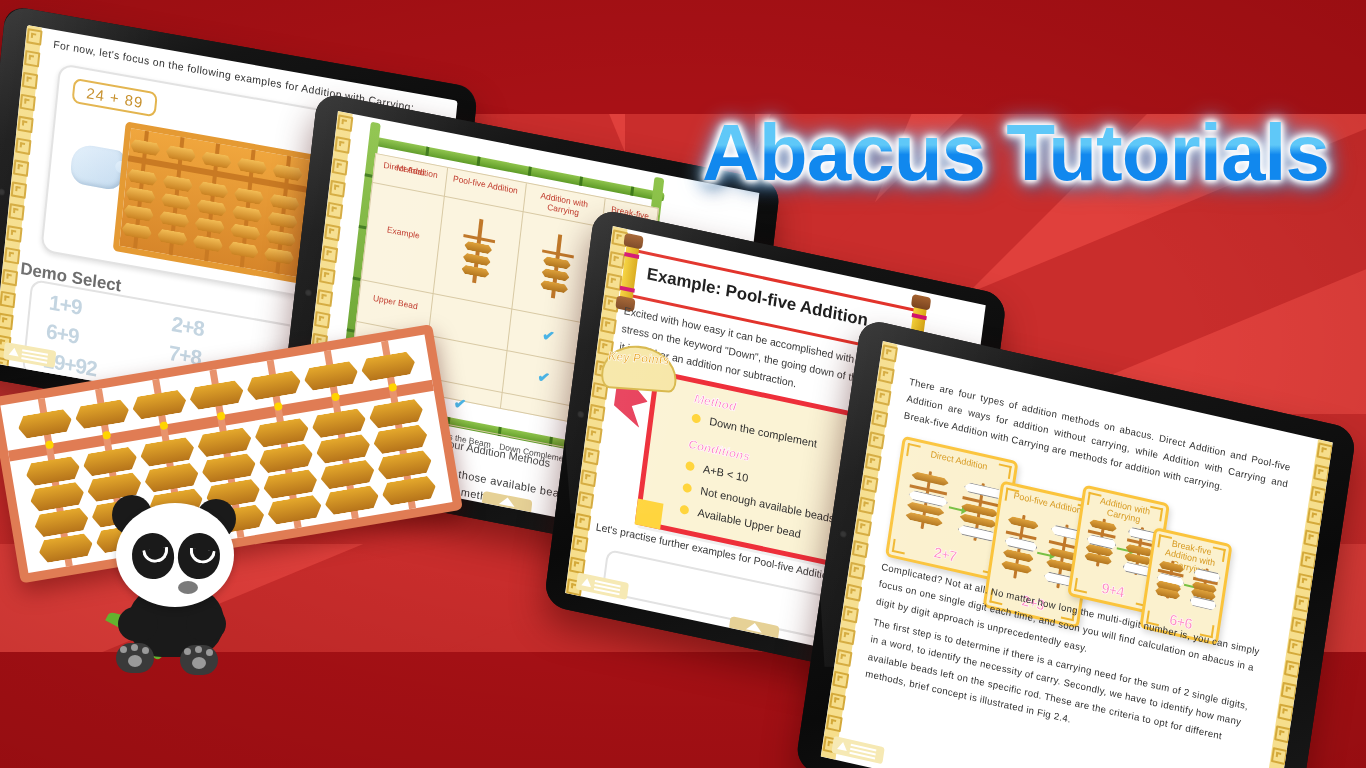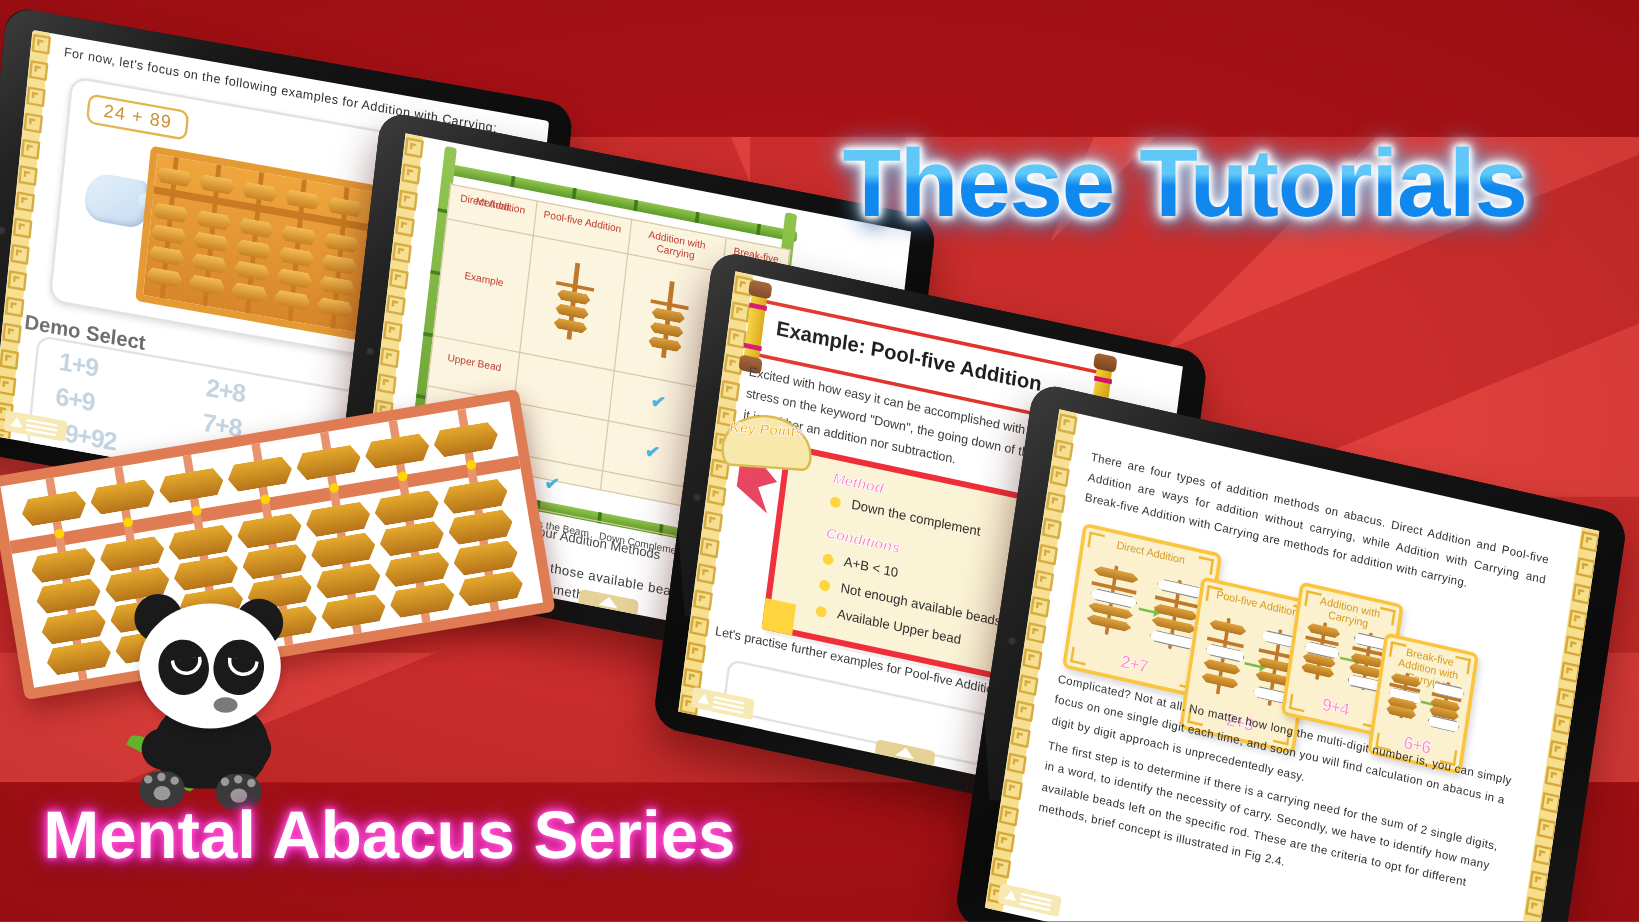--- a/index.html
+++ b/index.html
@@ -732,16 +732,15 @@
       <div class="toe" style="left:26px;top:4px;"></div>
     </div>
     <div class="foot" style="left:80px;top:150px;">
       <div class="pad" style="left:12px;top:12px;"></div>
       <div class="toe" style="left:4px;top:3px;"></div>
       <div class="toe" style="left:15px;top:1px;"></div>
       <div class="toe" style="left:26px;top:4px;"></div>
     </div>
   </div>
 
-  <div class="bigtext" id="title2">These Tutorials</div>
-  <div class="bigtext" id="title3">Mental Abacus Series</div>
+  <div class="bigtext" id="title2">Abacus Tutorials</div>
 
 </div>
 
 </body></html>

